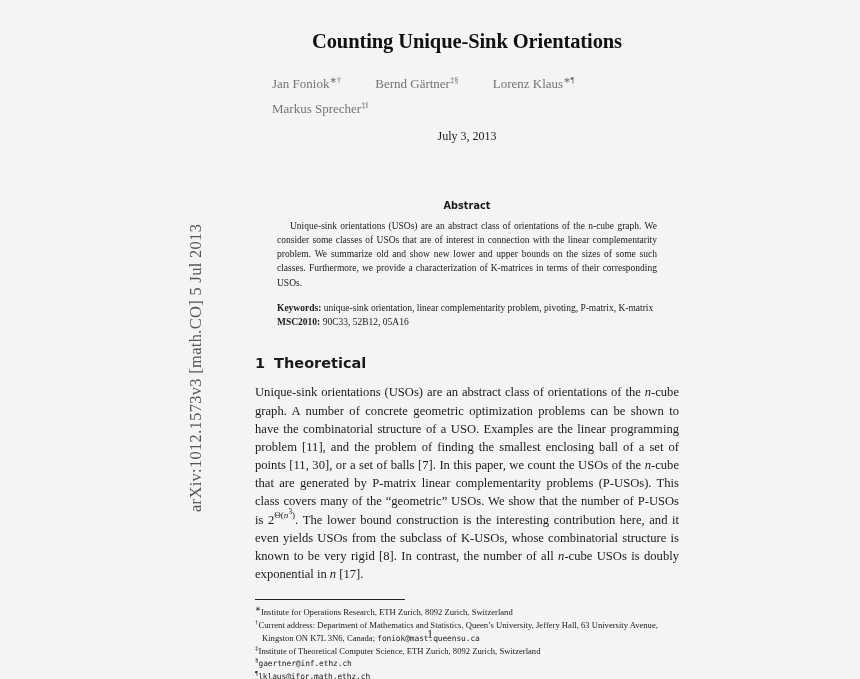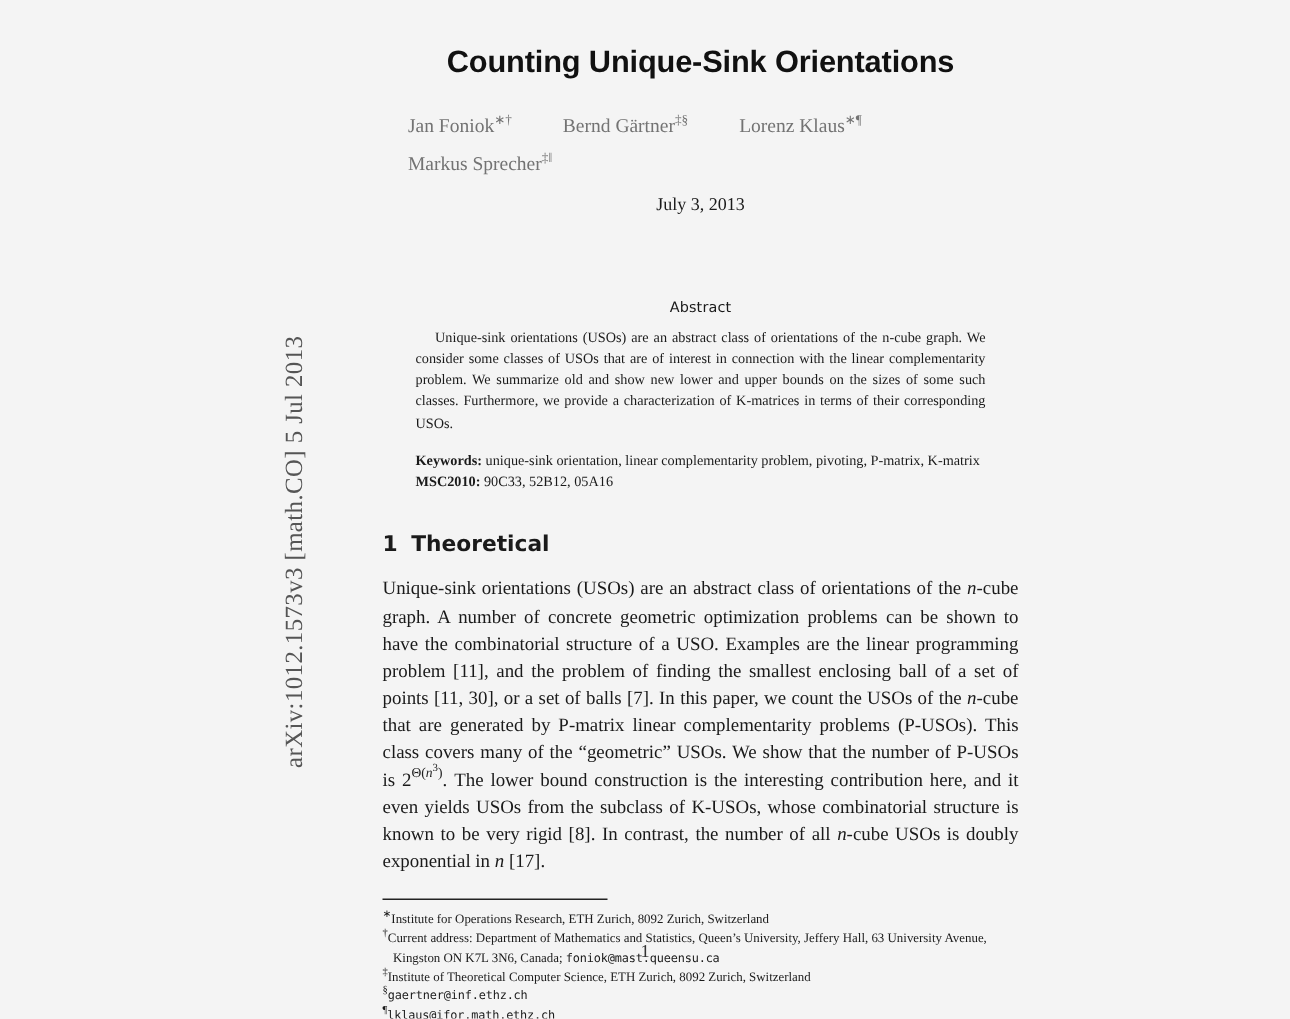--- a/index.html
+++ b/index.html
@@ -44,21 +44,21 @@
 
   #content {
     position: absolute;
     left: 255px;
     top: 30px;
     width: 424px;
   }
 
   
   #title {
-    font-family: Liberation Sans, sans-serif;
+    font-family: Liberation Serif, serif;
     font-weight: bold;
     font-size: 20.5px;
     text-align: center;
     color: #111;
     letter-spacing: -0.1px;
     margin: 0 0 22px 0;
     line-height: 1.15;
   }
 
   .author-row {
@@ -85,21 +85,21 @@
     margin-bottom: 0;
   }
 
   
   #abstract-block {
     margin-top: 56px;
     padding: 0 22px;
   }
   #abstract-heading {
     text-align: center;
-    font-weight: normal;
+    font-weight: bold;
     font-size: 9.6px;
     font-family: "DejaVu Sans", sans-serif;
     margin-bottom: 8px;
     letter-spacing: 0.1px;
   }
   #abstract-text {
     font-size: 9.5px;
     line-height: 1.50;
     text-align: justify;
     text-indent: 13px;

